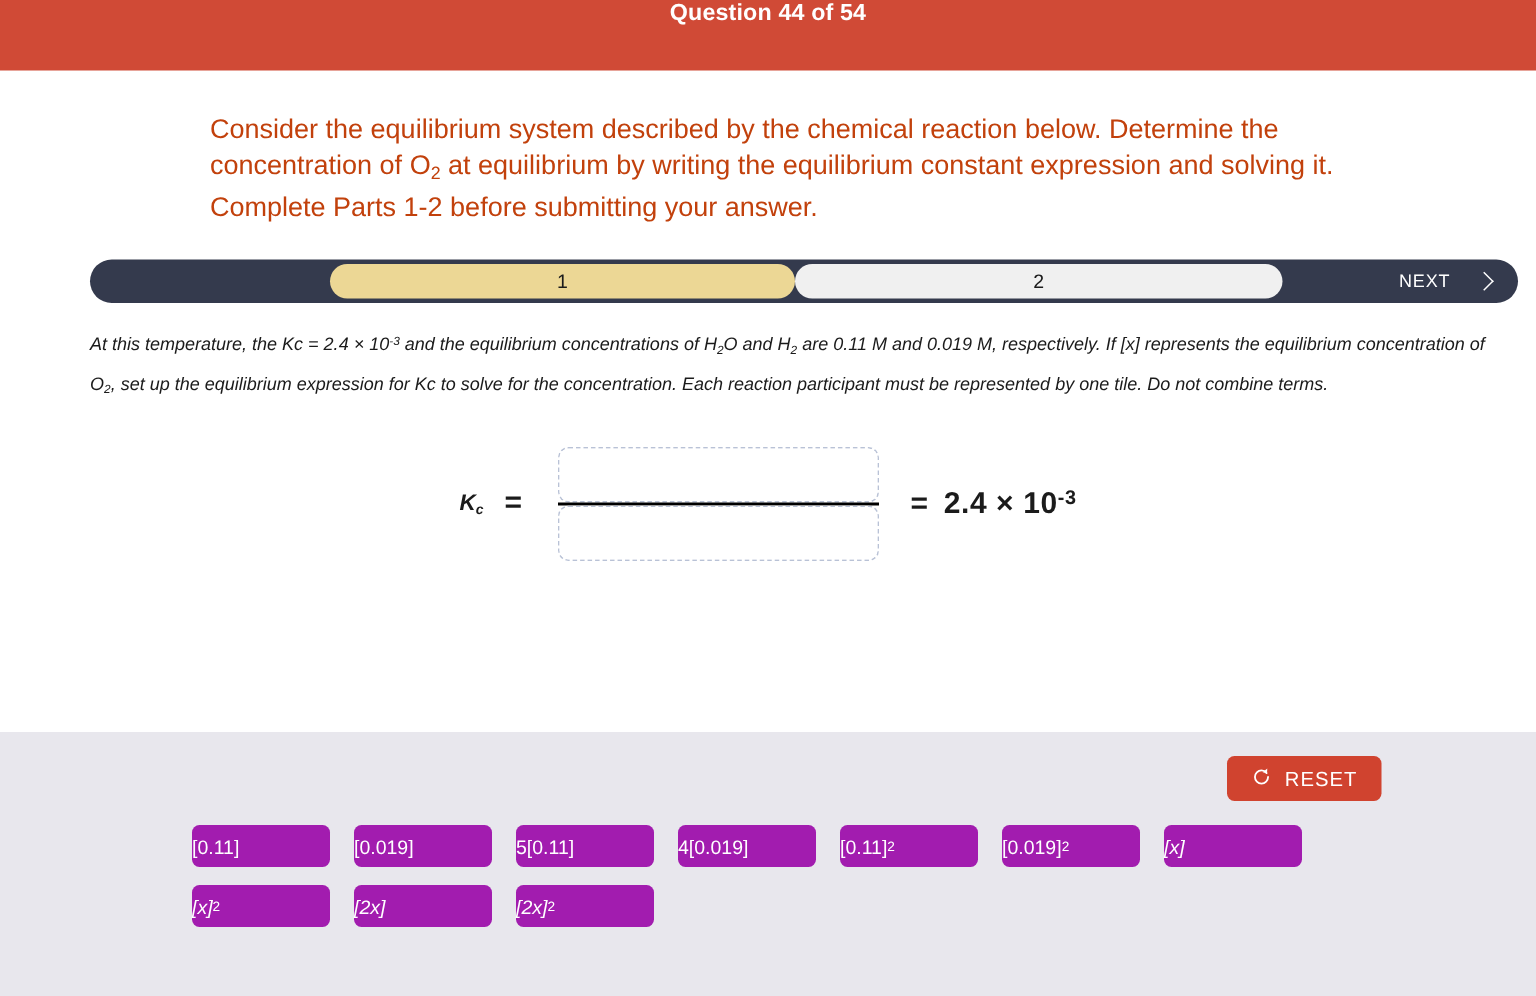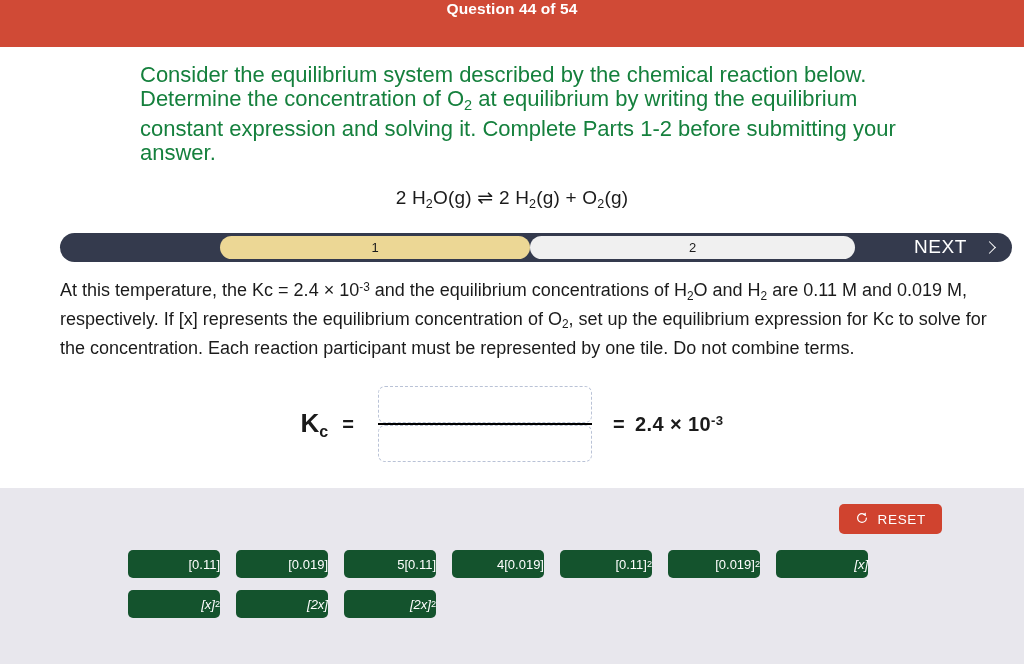--- a/index.html
+++ b/index.html
@@ -28,24 +28,24 @@
     font-size: 15.5px;
     font-weight: bold;
     letter-spacing: 0.1px;
   }
 
   
   .question-area {
     padding: 0;
   }
   .intro {
-    margin: 16px 96px 0 140px;
-    font-size: 22px;
+    margin: 28px 96px 0 140px;
+    font-size: 18px;
     line-height: 23.5px;
-    color: #15803d;
+    color: #c2410c;
   }
   .equation {
     text-align: center;
     font-size: 19px;
     margin-top: 22px;
     letter-spacing: 0.2px;
   }
   sub { font-size: 0.66em; vertical-align: -0.28em; }
   sup { font-size: 0.66em; vertical-align: 0.45em; }
 
@@ -79,53 +79,55 @@
     background: #f0f0f0;
     width: 325px;
   }
   .next-btn {
     position: absolute;
     right: 18px;
     display: flex;
     align-items: center;
     gap: 18px;
     color: #ffffff;
-    font-size: 19px;
+    font-size: 12px;
     letter-spacing: 0.6px;
   }
   .chev {
     display: inline-block;
     width: 8px;
     height: 8px;
     border-top: 1.6px solid #ffffff;
     border-right: 1.6px solid #ffffff;
     transform: rotate(45deg);
     margin-top: 0px;
   }
 
   
   .prompt {
     margin: 14px 10px 0 60px;
-    font-size: 18px;
+    font-size: 12px;
     line-height: 23.5px;
     width: 950px;
+    font-style: italic;
   }
 
   
   .answer-row {
     display: flex;
     align-items: center;
     justify-content: center;
     margin-top: 26px;
     gap: 0;
   }
   .kc-label {
-    font-size: 26px;
+    font-size: 15px;
     font-weight: bold;
     margin-right: 14px;
+    font-style: italic;
   }
   .kc-label sub { font-size: 0.62em; }
   .eq-sign {
     font-size: 20px;
     font-weight: bold;
     margin-right: 24px;
   }
   .fraction {
     display: flex;
     flex-direction: column;
@@ -157,21 +159,21 @@
     left: 0;
     top: 488px;
     width: 1024px;
     height: 176px;
     background: #e8e7ed;
     box-sizing: border-box;
   }
   .reset-wrap {
     display: flex;
     justify-content: flex-end;
-    padding: 16px 82px 0 0;
+    padding: 16px 103px 0 0;
   }
   .reset-btn {
     background: #d0432f;
     color: #ffffff;
     border: none;
     border-radius: 5px;
     height: 30px;
     padding: 0 16px;
     font-size: 13.5px;
     font-family: "Liberation Sans", sans-serif;
@@ -185,45 +187,44 @@
   .tiles {
     display: flex;
     flex-wrap: wrap;
     gap: 12px 16px;
     padding: 16px 0 0 128px;
     width: 830px;
   }
   .tile {
     width: 92px;
     height: 28px;
-    background: #14532d;
+    background: #a21caf;
     color: #ffffff;
     border-radius: 5px;
     display: flex;
     align-items: center;
-    justify-content: flex-end;
+    justify-content: flex-start;
     font-size: 13px;
     cursor: pointer;
     user-select: none;
   }
   .tile i { font-style: italic; }
   .tile sup { font-size: 0.7em; vertical-align: 0.4em; }
 </style>
 </head>
 <body>
 
 <div class="header">
   <div class="header-title">Question 44 of 54</div>
 </div>
 
 <div class="question-area">
 
   <p class="intro"><span>Consider the equilibrium system described by the chemical reaction below. Determine the concentration of O</span><sub>2</sub><span> at equilibrium by writing the equilibrium constant expression and solving it. Complete Parts 1-2 before submitting your answer.</span></p>
 
-  <div class="equation"><span>2 H</span><sub>2</sub><span>O(g)</span> <span>⇌</span> <span>2 H</span><sub>2</sub><span>(g)</span> <span>+</span> <span>O</span><sub>2</sub><span>(g)</span></div>
 
   <div class="stepbar">
     <div class="step step-1">
       <span>1</span>
     </div>
     <div class="step step-2">
       <span>2</span>
     </div>
     <div class="next-btn">
       <span>NEXT</span>

